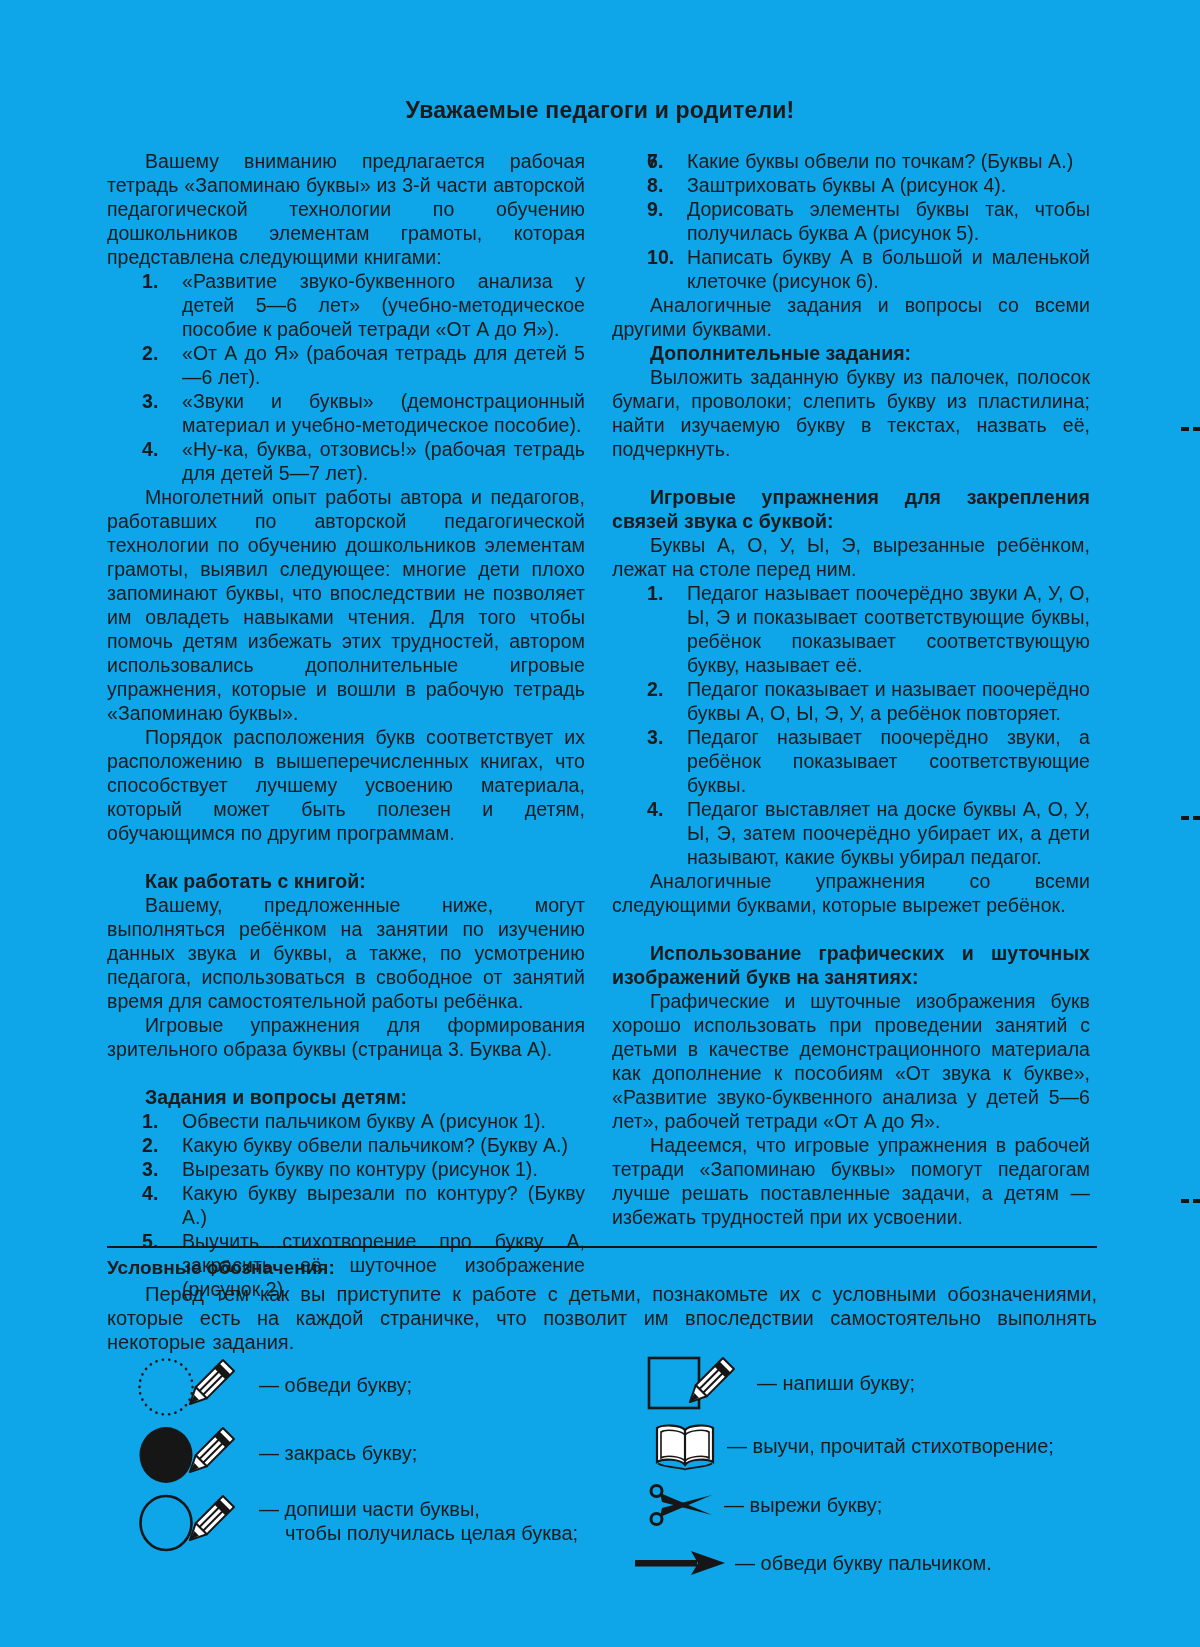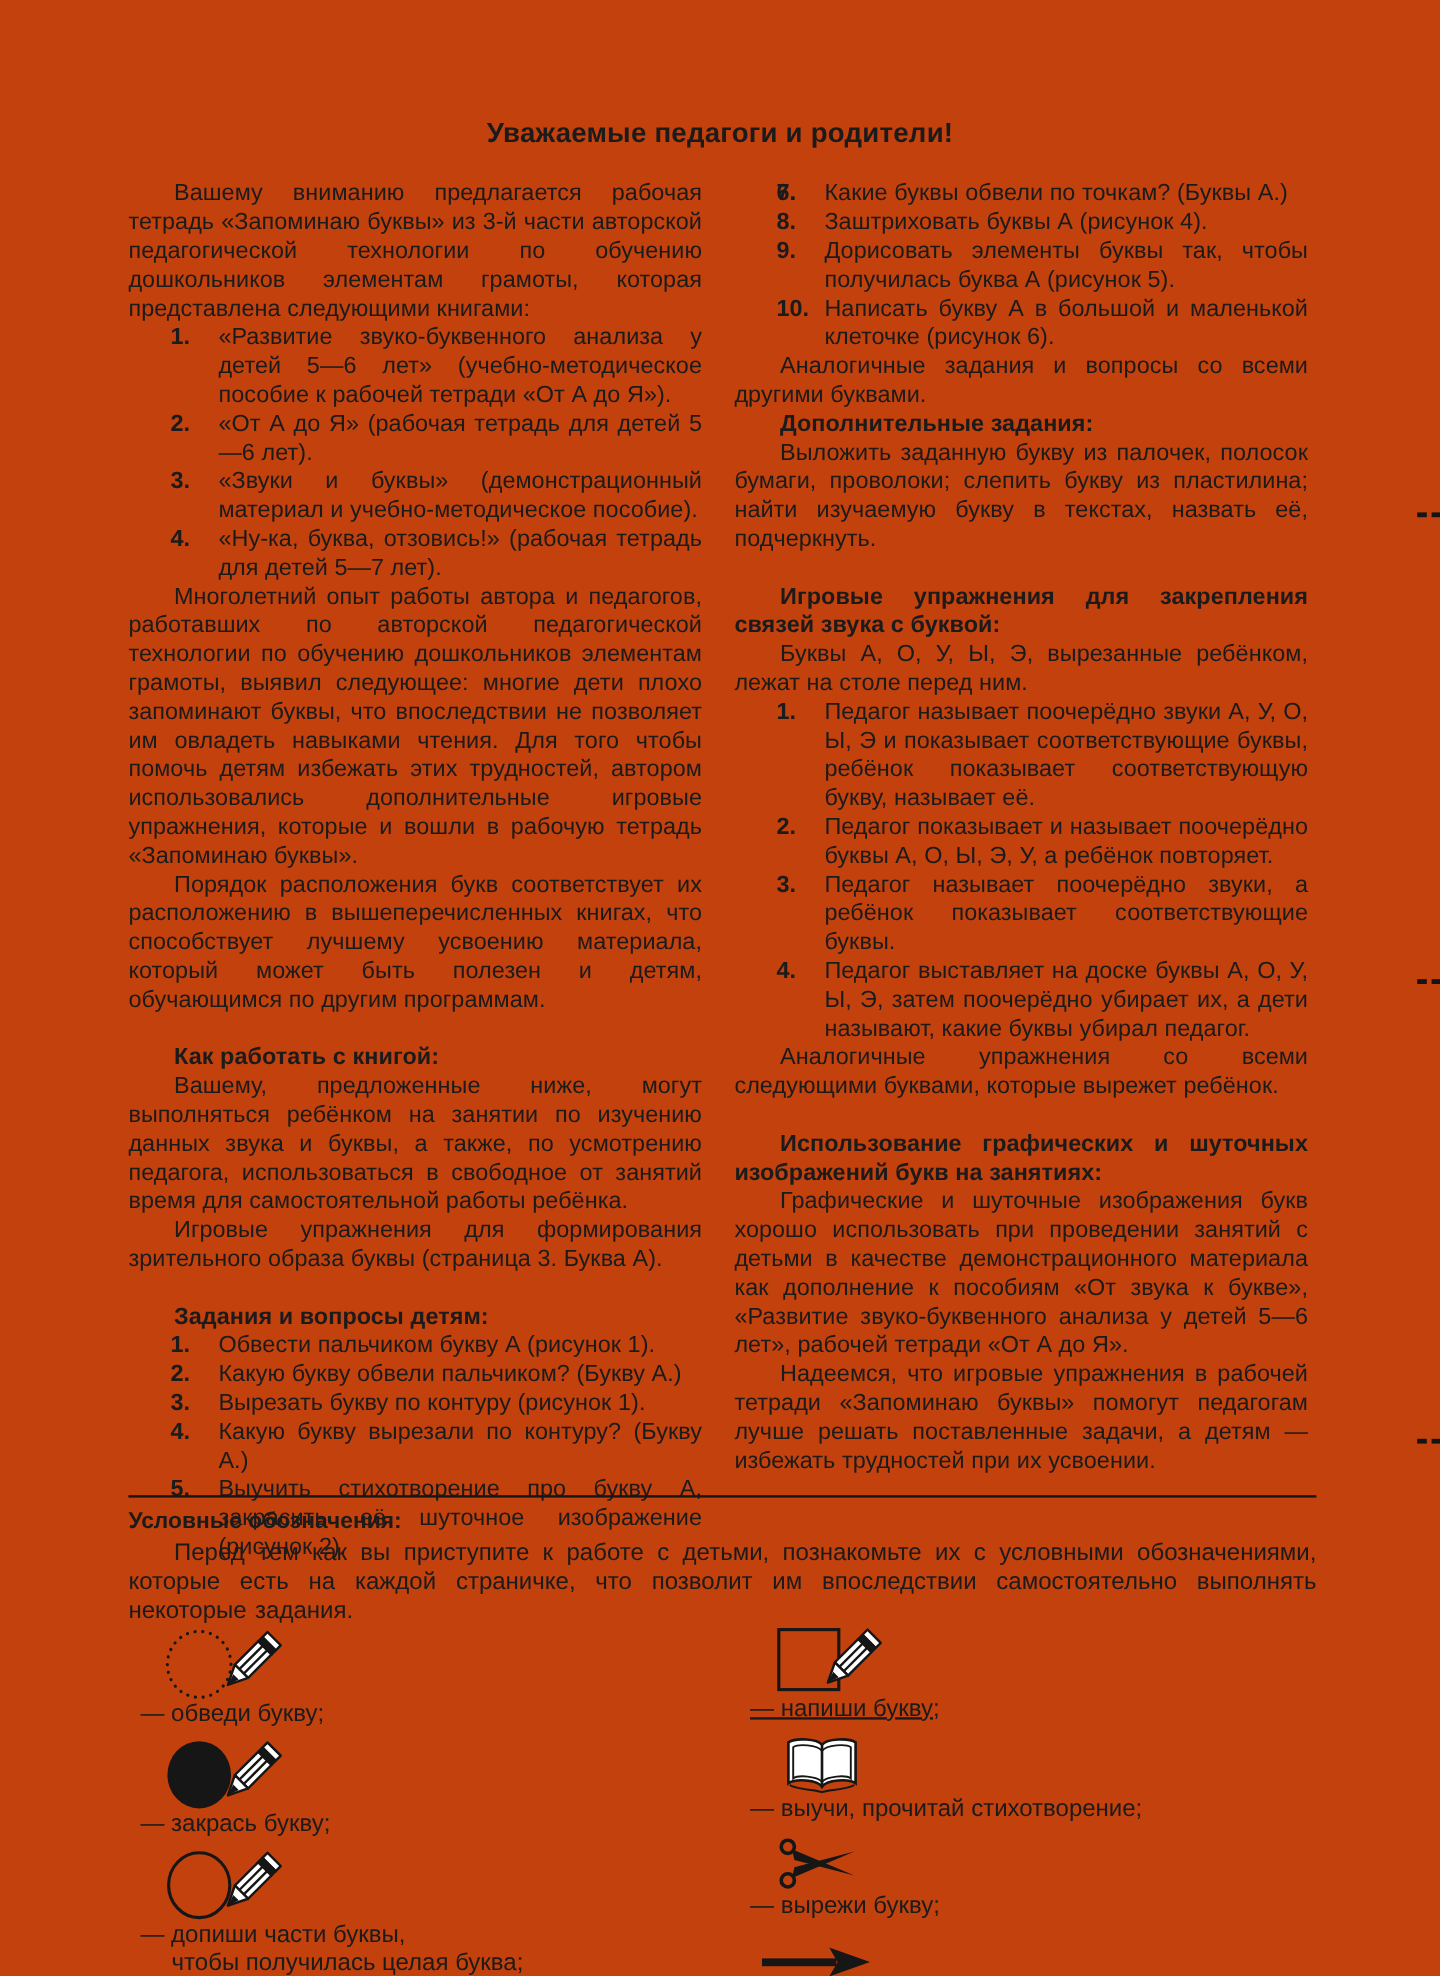--- a/index.html
+++ b/index.html
@@ -1,18 +1,18 @@
 <!DOCTYPE html>
 <html lang="ru"><head>
 <meta charset="utf-8">
 <style>
   html,body{margin:0;padding:0;background:#e9e9e9;}
   .page{
     position:relative; width:1200px; height:1647px; margin:0 auto;
-    background:#c2410c; color:#1b1b1b; overflow:hidden;
+    background:#0ea5e9; color:#1b1b1b; overflow:hidden;
     font-family:"Liberation Sans", sans-serif;
   }
   .content{position:absolute; left:107px; top:0; width:986px;}
   .title{
     margin-top:97px; text-align:center; font-size:23px; font-weight:bold;
     letter-spacing:.2px;
   }
   .columns{display:flex; gap:27px; margin-top:25px;}
   .col{width:478px; font-size:19.5px; line-height:24px; text-align:justify; letter-spacing:.05px;}
   .col p{margin:0; text-indent:38px;}
@@ -22,30 +22,30 @@
   .li .num{position:absolute; left:35px; top:0; font-weight:bold;}
   .rule{position:absolute; left:107px; top:1246px; width:990px; height:0; border-top:2.5px solid #161616;}
   .legend-head{position:absolute; left:107px; top:1257px; font-size:19px; font-weight:bold;}
   .legend-intro{
     position:absolute; left:107px; top:1282px; width:990px;
     font-size:20px; line-height:24px; text-align:justify; text-indent:38px; word-spacing:1.5px;
   }
   .legend-grid{position:absolute; left:107px; top:1354px; width:990px; display:flex;}
   .lg-left{width:508px;}
   .lg-right{width:482px;}
-  .lrow{display:flex; align-items:flex-start;flex-direction:column;}
+  .lrow{display:flex; align-items:center;}
   .llabel{font-size:20px; line-height:24px; margin-left:10px;}
   .llabel .l2{display:block; padding-left:26px;}
   .lg-left .licon{margin-left:30px; flex:0 0 auto;}
   .lg-left .lrow{margin-bottom:6px;}
   .lg-right .r1 .licon{margin-left:32px;}
   .lg-right .r2 .licon{margin-left:38px;}
   .lg-right .r3 .licon{margin-left:33px;}
   .lg-right .r4 .licon{margin-left:20px;}
-  .lg-right .r1{margin-bottom:9px;text-decoration:underline;}
+  .lg-right .r1{margin-bottom:9px;}
   .lg-right .r2{margin-bottom:11px;}
   .lg-right .r3{margin-bottom:23px;}
   .tick-pair{position:absolute; left:1181px; width:26px; height:4px;}
   .tick-pair i{display:inline-block; width:8px; height:3.5px; background:#141414; margin-right:4px; vertical-align:top;}
   .t1{top:427px;} .t2{top:816px;} .t3{top:1199px;}
 </style>
 </head>
 <body>
 
 <div class="page">

